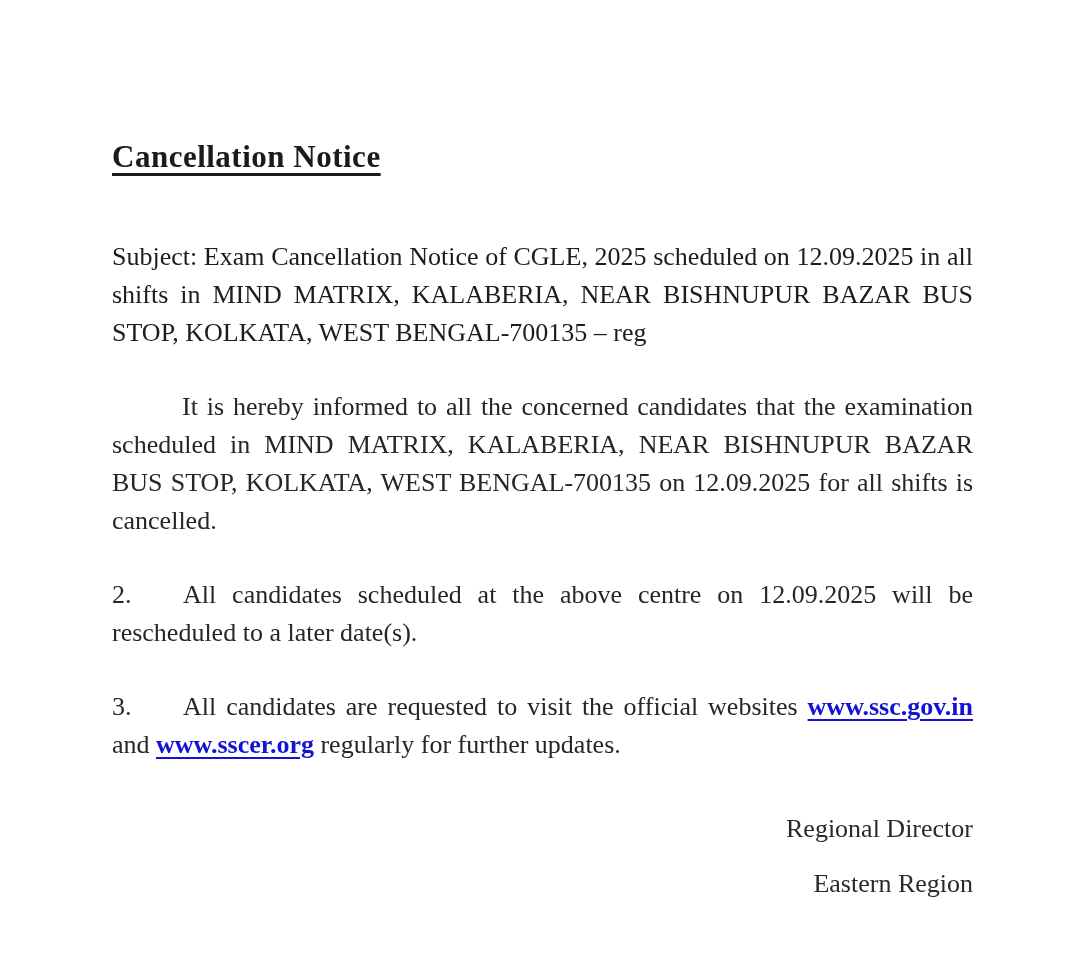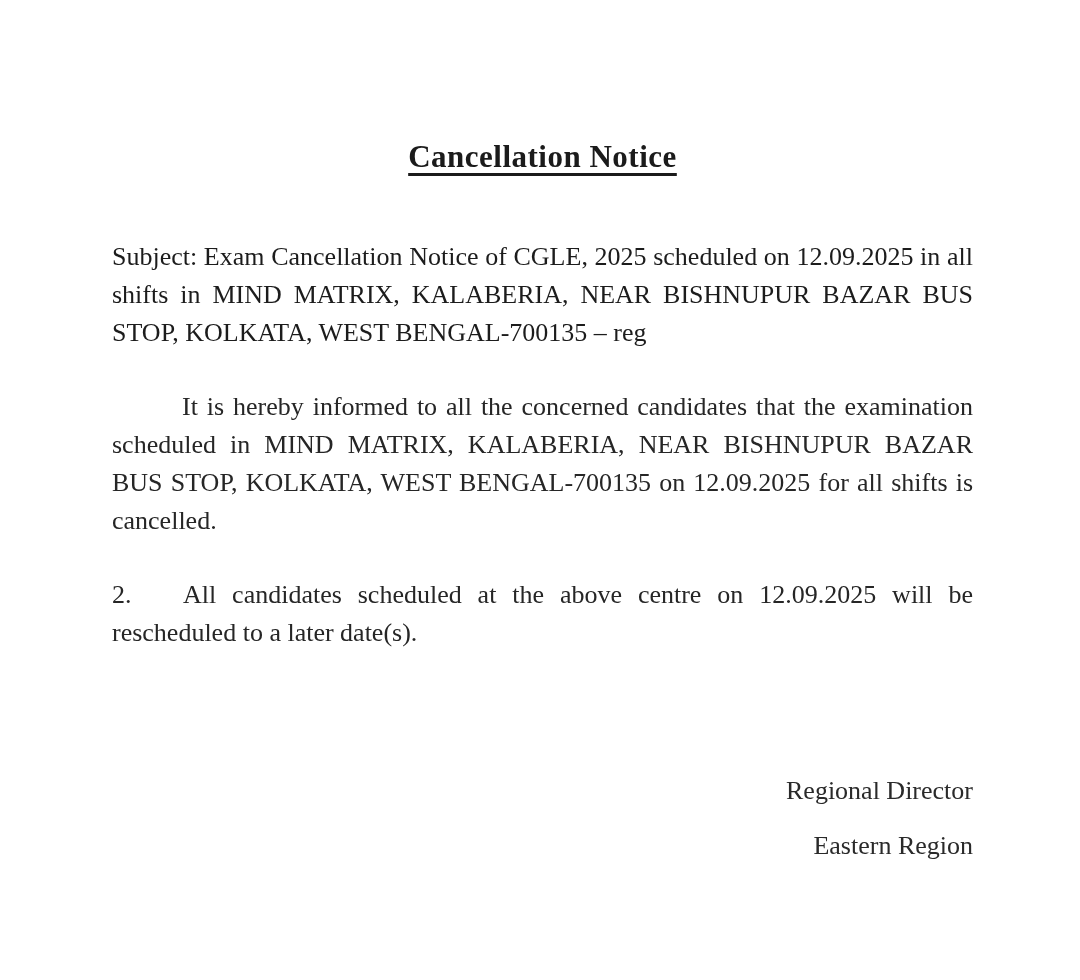--- a/index.html
+++ b/index.html
@@ -14,21 +14,20 @@
     margin: 0 auto;
     background: radial-gradient(ellipse 120% 100% at 50% 45%, #ffffff 70%, #f7f7f5 100%);
     overflow: hidden;
     box-sizing: border-box;
     padding: 140px 107px 0 112px;
     font-family: "Liberation Serif", "DejaVu Serif", serif;
     color: #262626;
   }
   .title {
     margin: 0 0 64px 0;
-    text-align: center;
     font-size: 31px;
     line-height: 1.1;
     font-weight: bold;
     letter-spacing: 0.5px;
     color: #1b1b1b;
     text-decoration: underline;
     text-decoration-thickness: 3px;
     text-underline-offset: 6px;
   }
   .subject {
@@ -55,21 +54,21 @@
   }
   .link {
     color: var(--link-color, #1313d6);
     font-weight: bold;
     text-decoration: underline;
     text-decoration-thickness: 2px;
     text-underline-offset: 4px;
     cursor: pointer;
   }
   .signature {
-    margin-top: 120px;
+    margin-top: 46px;
     text-align: right;
     font-size: 26px;
     line-height: 38px;
     color: #2a2a2a;
   }
   .signature .sig-line1 {
     margin-bottom: 17px;
   }
 </style>
 </head>
@@ -77,20 +76,21 @@
 
 <div class="page">
 
   <h1 class="title">Cancellation Notice</h1>
 
   <p class="subject">Subject: Exam Cancellation Notice of CGLE, 2025 scheduled on 12.09.2025 in all shifts in MIND MATRIX, KALABERIA, NEAR BISHNUPUR BAZAR BUS STOP, KOLKATA, WEST BENGAL-700135 – reg</p>
 
   <div id="paragraphs">
       <p class="para indent-first"><span>It is hereby informed to all the concerned candidates that the examination scheduled in MIND MATRIX, KALABERIA, NEAR BISHNUPUR BAZAR BUS STOP, KOLKATA, WEST BENGAL-700135 on 12.09.2025 for all shifts is cancelled.</span></p>
       <p class="para"><span class="pnum">2.</span><span>All candidates scheduled at the above centre on 12.09.2025 will be rescheduled to a later date(s).</span></p>
+      <p class="para"><span class="pnum">3.</span><span>All candidates are requested to visit the official websites </span><a class="link">www.ssc.gov.in</a><span> and </span><a class="link">www.sscer.org</a><span> regularly for further updates.</span></p>
     </div>
 
   <div class="signature">
     <div class="sig-line1">Regional Director</div>
     <div class="sig-line2">Eastern Region</div>
   </div>
 
 </div>
 
 </body></html>

